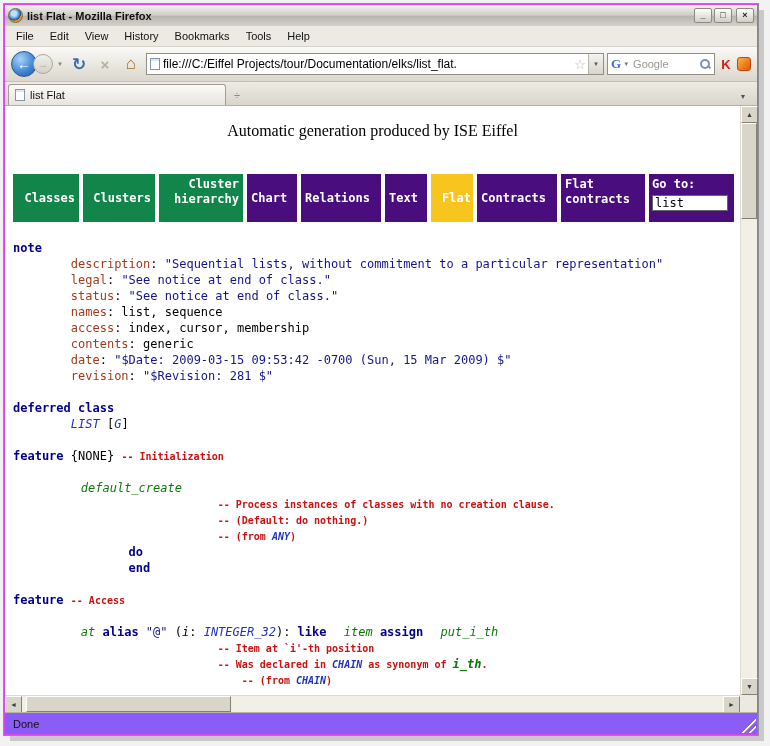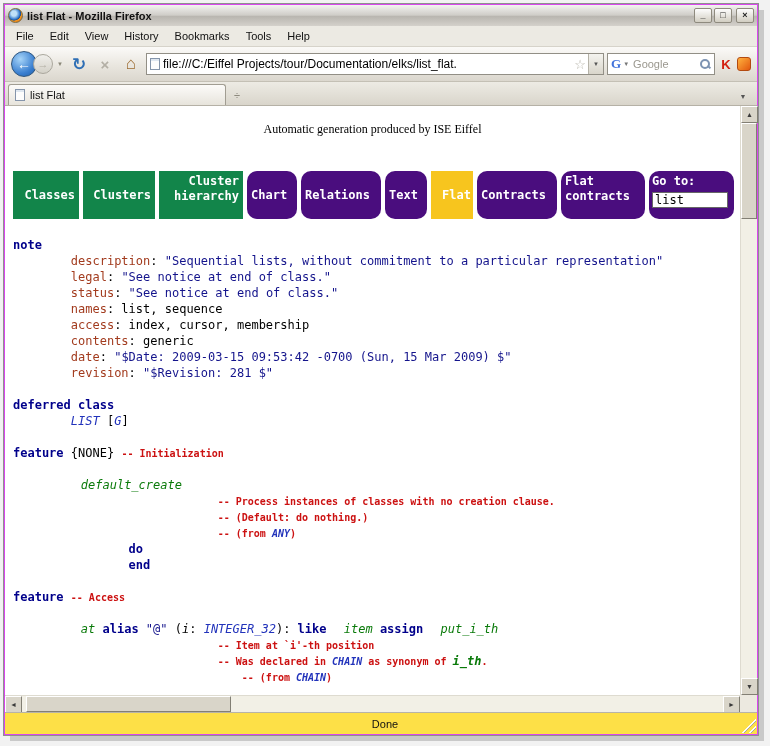--- a/index.html
+++ b/index.html
@@ -84,27 +84,27 @@
     border-bottom:1px solid #b5b1a6; }
   .tab { width:218px; height:21px; display:flex; align-items:center; gap:5px; padding:0 6px;
     background:linear-gradient(#fcfbf9,#e7e4dc); border:1px solid #a19d92; border-bottom:none;
     border-radius:3px 3px 0 0; font-size:11px; color:#111;text-align:right; }
   .tabsplit { color:#8d897d; font-size:11px; margin-bottom:4px; }
   .tabdd { margin-left:auto; margin-bottom:5px; font-size:7px; color:#555; width:18px; text-align:center; }
   
   .contentgrid { flex:1; min-height:0; display:grid;
     grid-template-columns:1fr 17px; grid-template-rows:1fr 17px; background:#fff; }
   .page { grid-column:1; grid-row:1; overflow:hidden; background:#fff; }
-  .docheader { text-align:center; font-family:"Liberation Serif",serif; font-size:12px;
+  .docheader { text-align:center; font-family:"Liberation Serif",serif; font-size:16px;
     margin-top:16px; color:#000; }
   .navrow { display:flex; gap:4px; margin:34px 0 0 8px; height:48px; align-items:stretch; }
   .navbtn { color:#fff; font:bold 12px/15px "DejaVu Sans Mono",monospace;
     padding:3px 4px; display:flex; flex-direction:column; justify-content:center; }
   .navbtn.green  { background:var(--green,#12854a);text-align:right; }
-  .navbtn.purple { background:var(--purple,#4a0d7e);border-radius:10px; }
+  .navbtn.purple { background:var(--purple,#4a0d7e); }
   .navbtn.gold   { background:var(--gold,#f7c51e); }
   .navrow > :nth-child(1){ width:66px; } .navrow > :nth-child(2){ width:72px;padding-left:8px; }
   .navrow > :nth-child(3){ width:84px; justify-content:flex-start; }
   .navrow > :nth-child(4){ width:50px; } .navrow > :nth-child(5){ width:80px; }
   .navrow > :nth-child(6){ width:42px; } .navrow > :nth-child(7){ width:42px;padding-left:11px; }
   .navrow > :nth-child(8){ width:80px; }
   .navrow > :nth-child(9){ width:84px; justify-content:flex-start; }
   .navrow > :nth-child(10){ width:85px; }
   .goto { justify-content:flex-start; gap:3px; padding:3px; }
   .gotoinput { width:76px; height:16px; border:1px solid #666;
@@ -130,22 +130,22 @@
     border:1px solid; border-color:#fff #827f74 #827f74 #fff;
     font-size:7px; color:#3a3a3a; display:flex; align-items:center; justify-content:center; }
   .vtrack { flex:1; position:relative; }
   .vthumb { position:absolute; top:0; left:0; width:16px; height:96px; background:#d9d5c9;
     border:1px solid; border-color:#fff #827f74 #827f74 #fff; }
   .htrack { flex:1; position:relative; }
   .hthumb { position:absolute; left:4px; top:0; height:16px; width:205px; background:#d9d5c9;
     border:1px solid; border-color:#fff #827f74 #827f74 #fff; }
   .corner { grid-column:2; grid-row:2; background:#ece9e0; }
   
-  .statusbar { height:22px; flex:0 0 22px; background:#fde047; border-top:1px solid #b7b3a8;
-    display:flex; align-items:center; font-size:11px; color:#111; padding-left:8px; position:relative;justify-content:center; }
+  .statusbar { height:22px; flex:0 0 22px; background:#8b5cf6; border-top:1px solid #b7b3a8;
+    display:flex; align-items:center; font-size:11px; color:#111; padding-left:8px; position:relative; }
   .grip { position:absolute; right:1px; bottom:1px; width:15px; height:15px;
     background:repeating-linear-gradient(-45deg, transparent 0 3px, #a8a498 3px 4px, #fcfcfa 4px 5px);
     clip-path:polygon(100% 0, 100% 100%, 0 100%); }
 </style>
 </head>
 <body>
 
 <div class="window">
 
   <div class="titlebar">

